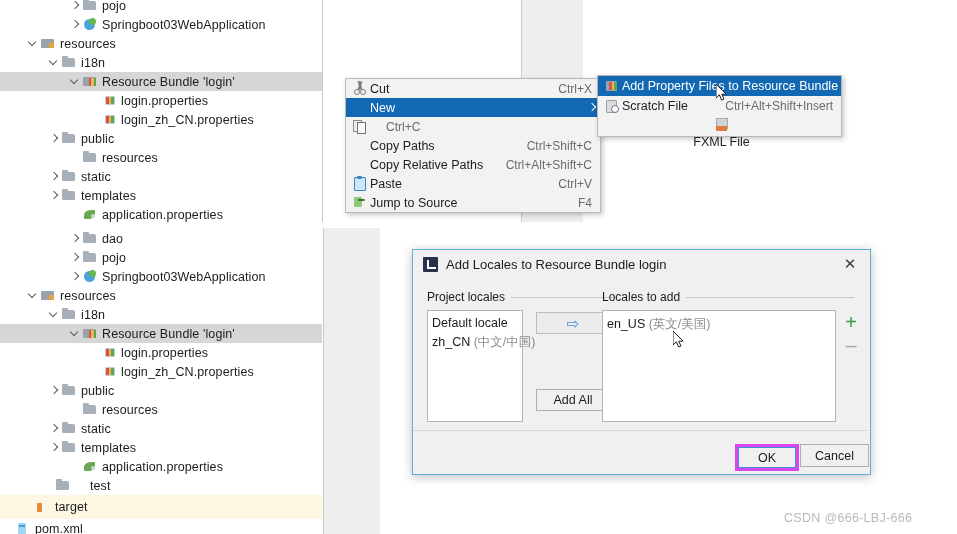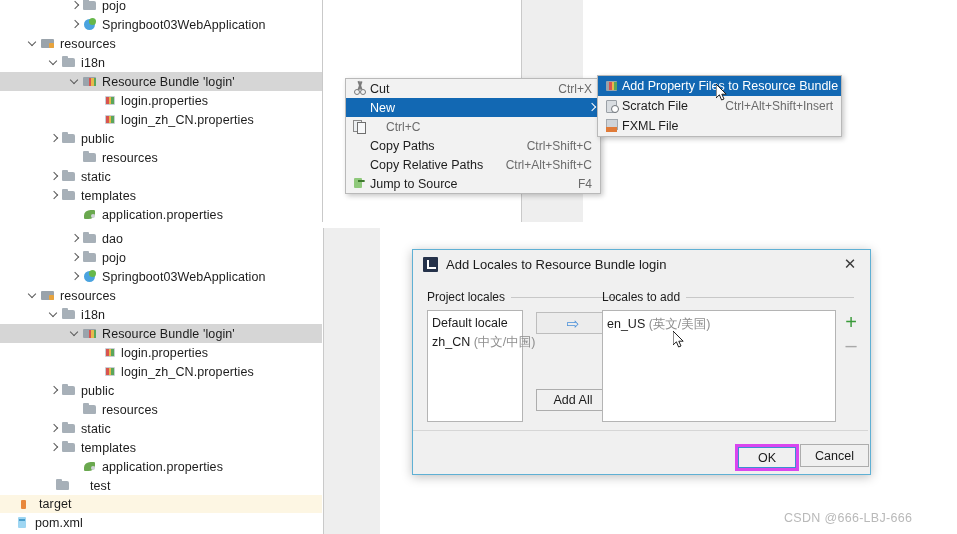--- a/index.html
+++ b/index.html
@@ -329,21 +329,21 @@
     <div class="trow" style="height: 19px; padding-left: 69px;">
       <span class="chev none"></span>
       <span class="ico leaf"></span>
       <span class="lbl">application.properties</span>
     </div>
     <div class="trow" style="height: 19px; padding-left: 27px; gap: 15px;">
       <span class="chev none"></span>
       <span class="ico folder"></span>
       <span class="lbl">test</span>
     </div>
-    <div class="trow hl" style="height: 18px; padding-left: 6px;">
+    <div class="trow hl" style="height: 24px; padding-left: 22px;">
       <span class="chev none"></span>
       <span class="ico target"></span>
       <span class="lbl">target</span>
     </div>
     <div class="trow" style="height: 19px; padding-left: 2px;">
       <span class="chev none"></span>
       <span class="ico pom"></span>
       <span class="lbl">pom.xml</span>
     </div>
   </div>
@@ -375,20 +375,27 @@
       <span class="mlabel">Copy Paths</span>
       <span class="mkey">Ctrl+Shift+C</span>
     </div>
     <div class="mi" style="height: 19px;">
       <span class="micon"></span>
       <span class="mlabel">Copy Relative Paths</span>
       <span class="mkey">Ctrl+Alt+Shift+C</span>
     </div>
     <div class="mi" style="height: 19px;">
       <span class="micon">
+        <span class="gi paste"></span>
+      </span>
+      <span class="mlabel">Paste</span>
+      <span class="mkey">Ctrl+V</span>
+    </div>
+    <div class="mi" style="height: 19px;">
+      <span class="micon">
         <span class="gi jump"></span>
       </span>
       <span class="mlabel">Jump to Source</span>
       <span class="mkey">F4</span>
     </div>
   </div>
 
 <div class="ctxmenu" style="left:597px;top:75px;width:243px;">
     <div class="mi active" style="height: 20px;">
       <span class="micon">
@@ -396,21 +403,21 @@
       </span>
       <span class="mlabel">Add Property Files to Resource Bundle</span>
     </div>
     <div class="mi" style="height: 20px;">
       <span class="micon">
         <span class="gi scratch"></span>
       </span>
       <span class="mlabel">Scratch File</span>
       <span class="mkey">Ctrl+Alt+Shift+Insert</span>
     </div>
-    <div class="mi" style="height: 20px;">
+    <div class="mi" style="height: 20px; flex-direction: column;">
       <span class="micon">
         <span class="gi fxml"></span>
       </span>
       <span class="mlabel">FXML File</span>
     </div>
   </div>
 
 <div class="dialog" style="left:412px;top:249px;width:457px;height:224px;">
 
   <div class="dlg-title">

